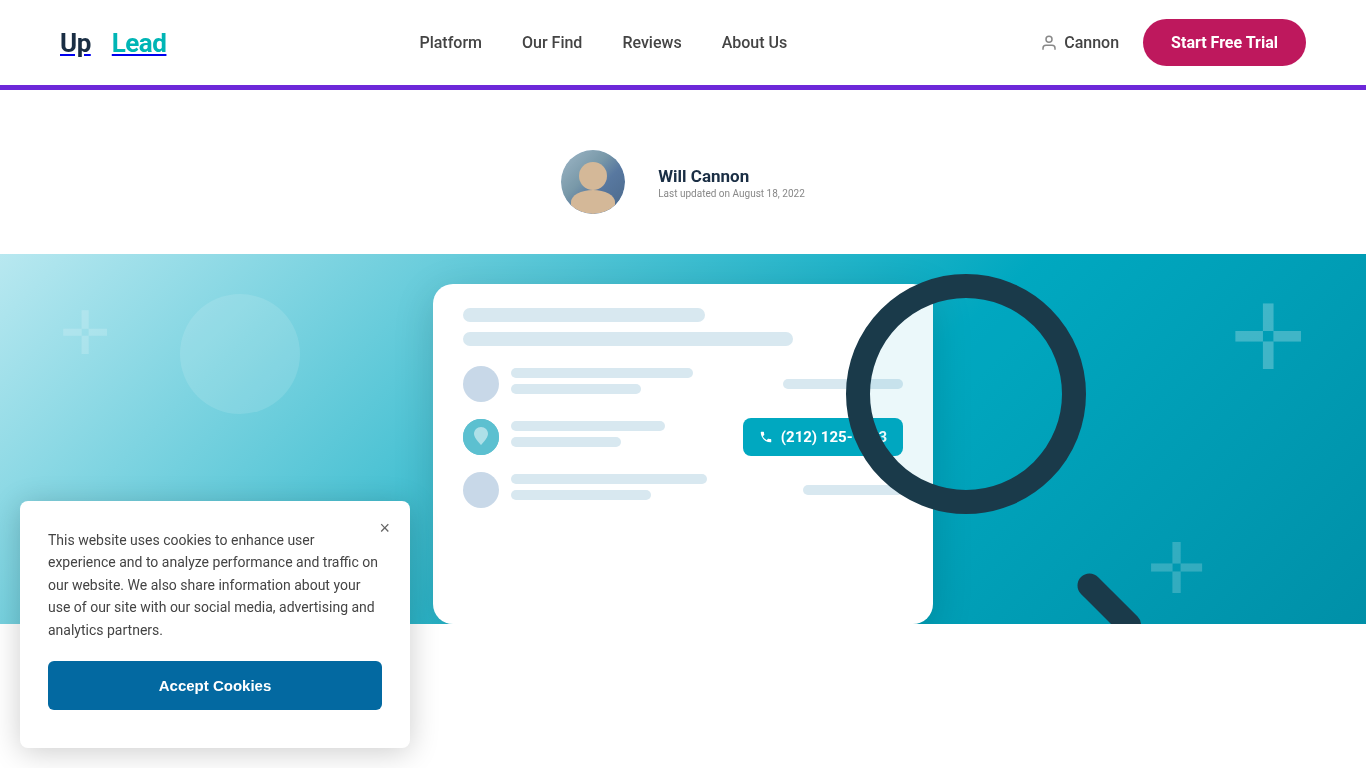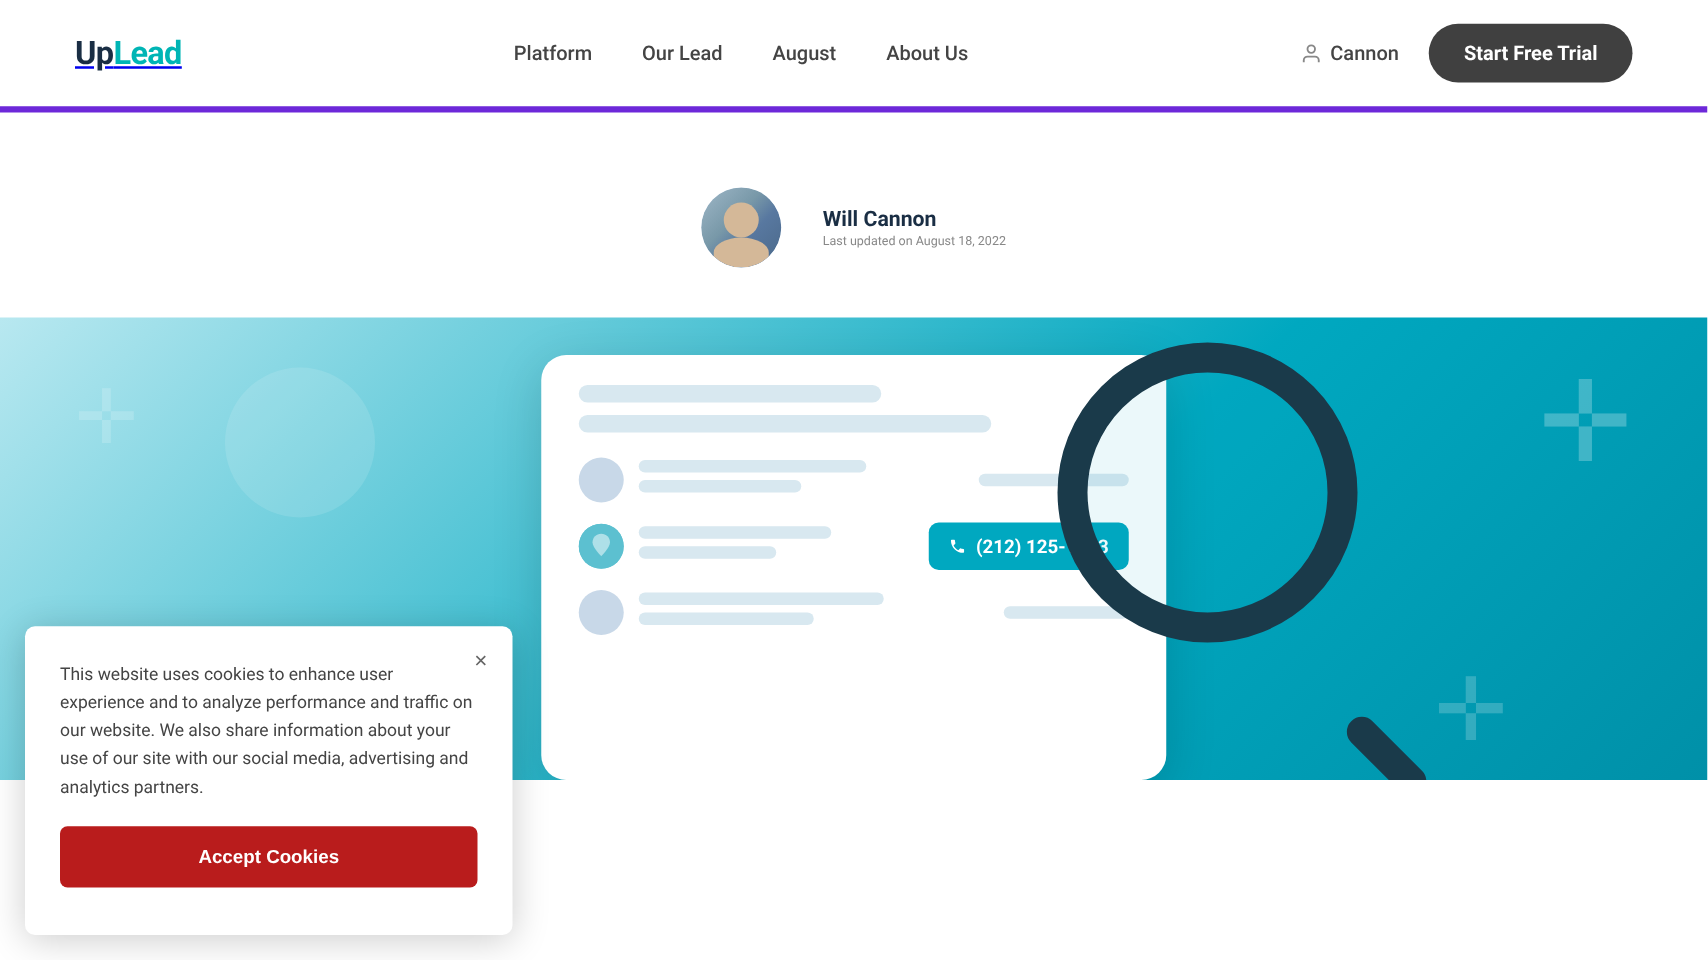--- a/index.html
+++ b/index.html
@@ -38,20 +38,21 @@
       text-decoration: none;
       letter-spacing: -0.5px;
     }
 
     .logo-up {
       color: #1a2e44;
     }
 
     .logo-lead {
       color: #00b5b5;
+      margin-left: 21px;
     }
 
     nav {
       display: flex;
       align-items: center;
       gap: 40px;
     }
 
     nav a {
       text-decoration: none;
@@ -76,21 +77,21 @@
       font-weight: 500;
     }
 
     .user-icon {
       width: 18px;
       height: 18px;
       color: #888;
     }
 
     .start-trial-btn {
-      background: #404040;
+      background: #be185d;
       color: #fff;
       border: none;
       border-radius: 50px;
       padding: 14px 28px;
       font-size: 16px;
       font-weight: 700;
       cursor: pointer;
       text-decoration: none;
       display: inline-block;
     }
@@ -276,21 +277,21 @@
 
     .cookie-text {
       font-size: 14px;
       color: #444;
       line-height: 1.6;
       margin-bottom: 20px;
     }
 
     .accept-cookies-btn {
       width: 100%;
-      background: #b91c1c;
+      background: #0369a1;
       color: #fff;
       border: none;
       border-radius: 6px;
       padding: 16px;
       font-size: 15px;
       font-weight: 700;
       cursor: pointer;
       margin-bottom: 14px;
     }
 
@@ -312,22 +313,22 @@
 <header>
   <a href="#">
     <span class="logo">
       <span class="logo-up">Up</span>
         <span class="logo-lead">Lead</span>
     </span>
   </a>
 
   <nav>
     <a href="#">Platform</a>
-    <a href="#">Our Lead</a>
-    <a href="#">August</a>
+    <a href="#">Our Find</a>
+    <a href="#">Reviews</a>
     <a href="#">About Us</a>
   </nav>
 
   <div class="header-right">
     <a href="#" class="login-link">
       <svg class="user-icon" viewBox="0 0 24 24" fill="none" stroke="#888" stroke-width="2">
         <path d="M20 21v-2a4 4 0 0 0-4-4H8a4 4 0 0 0-4 4v2"></path>
         <circle cx="12" cy="7" r="4"></circle>
       </svg>
       <span>Cannon</span>

